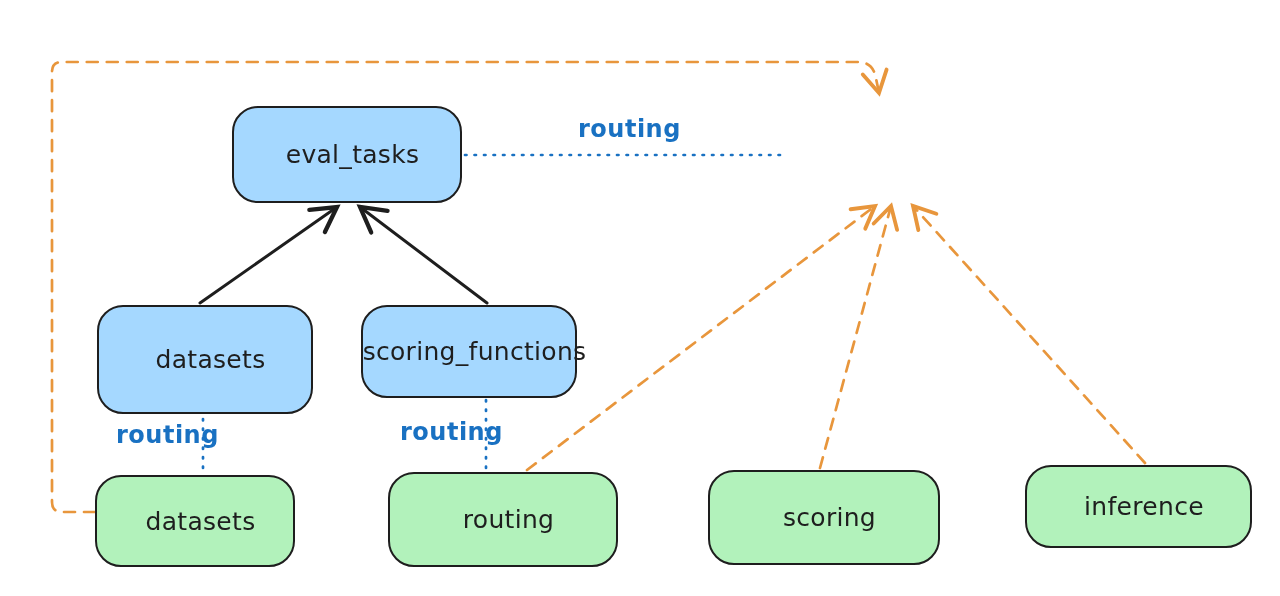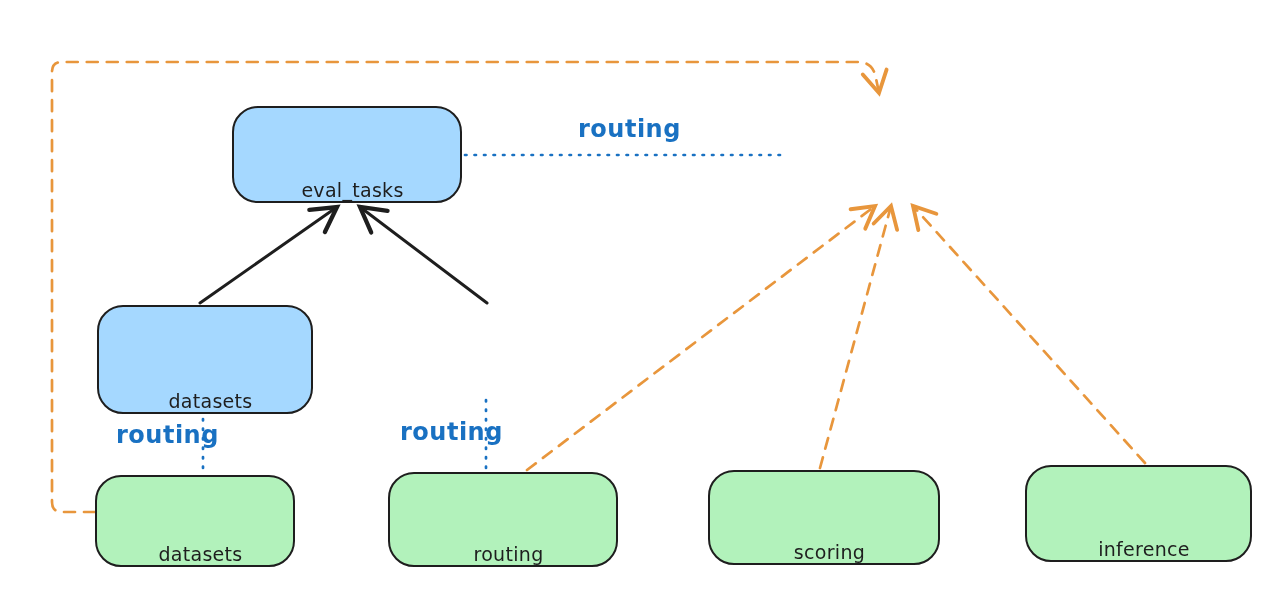--- a/index.html
+++ b/index.html
@@ -24,22 +24,22 @@
   }
   .edges-svg{
     position:absolute;left:0;top:0;width:1280px;height:596px;
     pointer-events:none;
   }
   .node{
     position:absolute;
     box-sizing:border-box;
     border:2.6px solid var(--stroke-dark);
     border-radius:26px;
-    display:flex;align-items:flex-end;justify-content:center;
-    font-size:19px;
+    display:flex;align-items:center;justify-content:center;
+    font-size:25px;
     letter-spacing:0.3px;
     padding-left:11px;
   }
   .node.blue{background:var(--blue-fill);}
   .node.green{background:var(--green-fill);}
   .node-label{white-space:nowrap;}
   .edge-label{
     position:absolute;
     color:var(--routing-blue);
     font-size:24px;
@@ -84,34 +84,37 @@
 
   <div class="node blue" style="left:232px;top:106px;width:230px;height:97px">
     <span class="node-label">eval_tasks</span>
   </div>
 
 
   <div class="node blue" style="left:97px;top:305px;width:216px;height:109px">
     <span class="node-label">datasets</span>
   </div>
 
+  <div class="node blue" style="left:361px;top:305px;width:216px;height:93px">
+    <span class="node-label">scoring_functions</span>
+  </div>
 
   <div class="node green" style="left:95px;top:475px;width:200px;height:92px">
     <span class="node-label">datasets</span>
   </div>
 
   <div class="node green" style="left:388px;top:472px;width:230px;height:95px">
     <span class="node-label">routing</span>
   </div>
 
   <div class="node green" style="left:708px;top:470px;width:232px;height:95px">
     <span class="node-label">scoring</span>
   </div>
 
-  <div class="node green" style="left:1025px;top:465px;width:227px;height:97px">
+  <div class="node green" style="left:1025px;top:465px;width:227px;height:83px">
     <span class="node-label">inference</span>
   </div>
 
   <div class="edge-label" style="left:578px;top:115px">routing</div>
   <div class="edge-label" style="left:116px;top:421px">routing</div>
   <div class="edge-label" style="left:400px;top:418px">routing</div>
 
 </div>
 
 </body></html>

